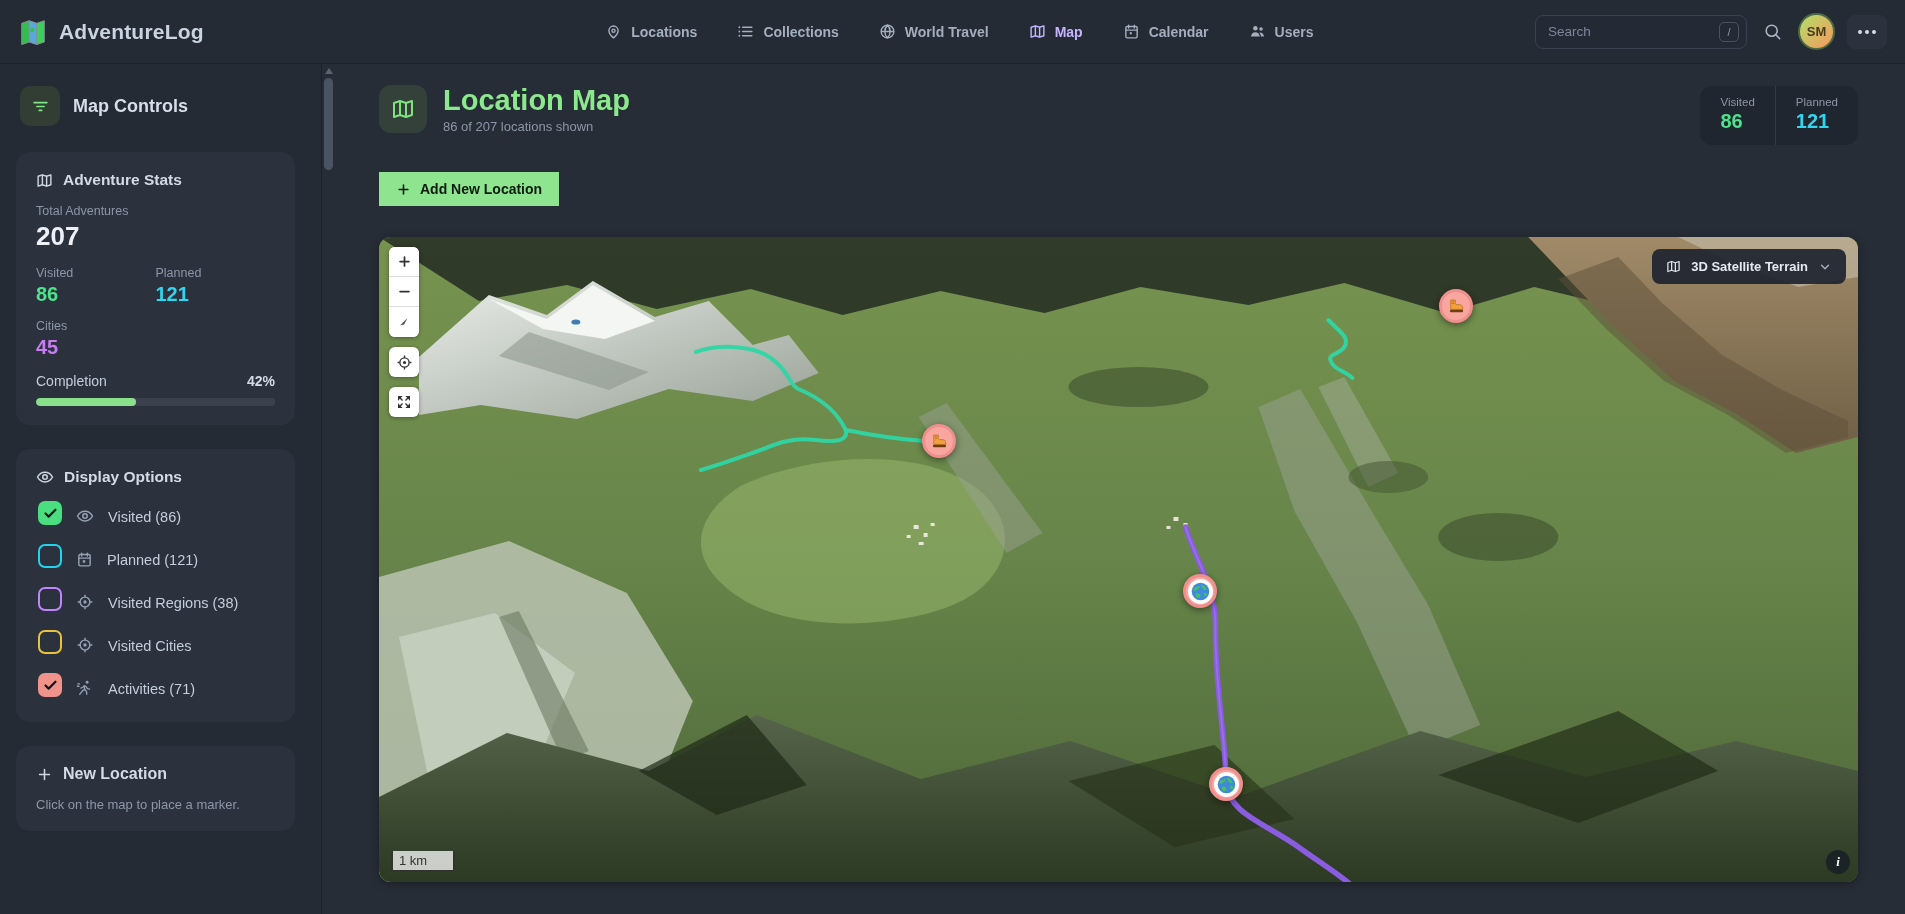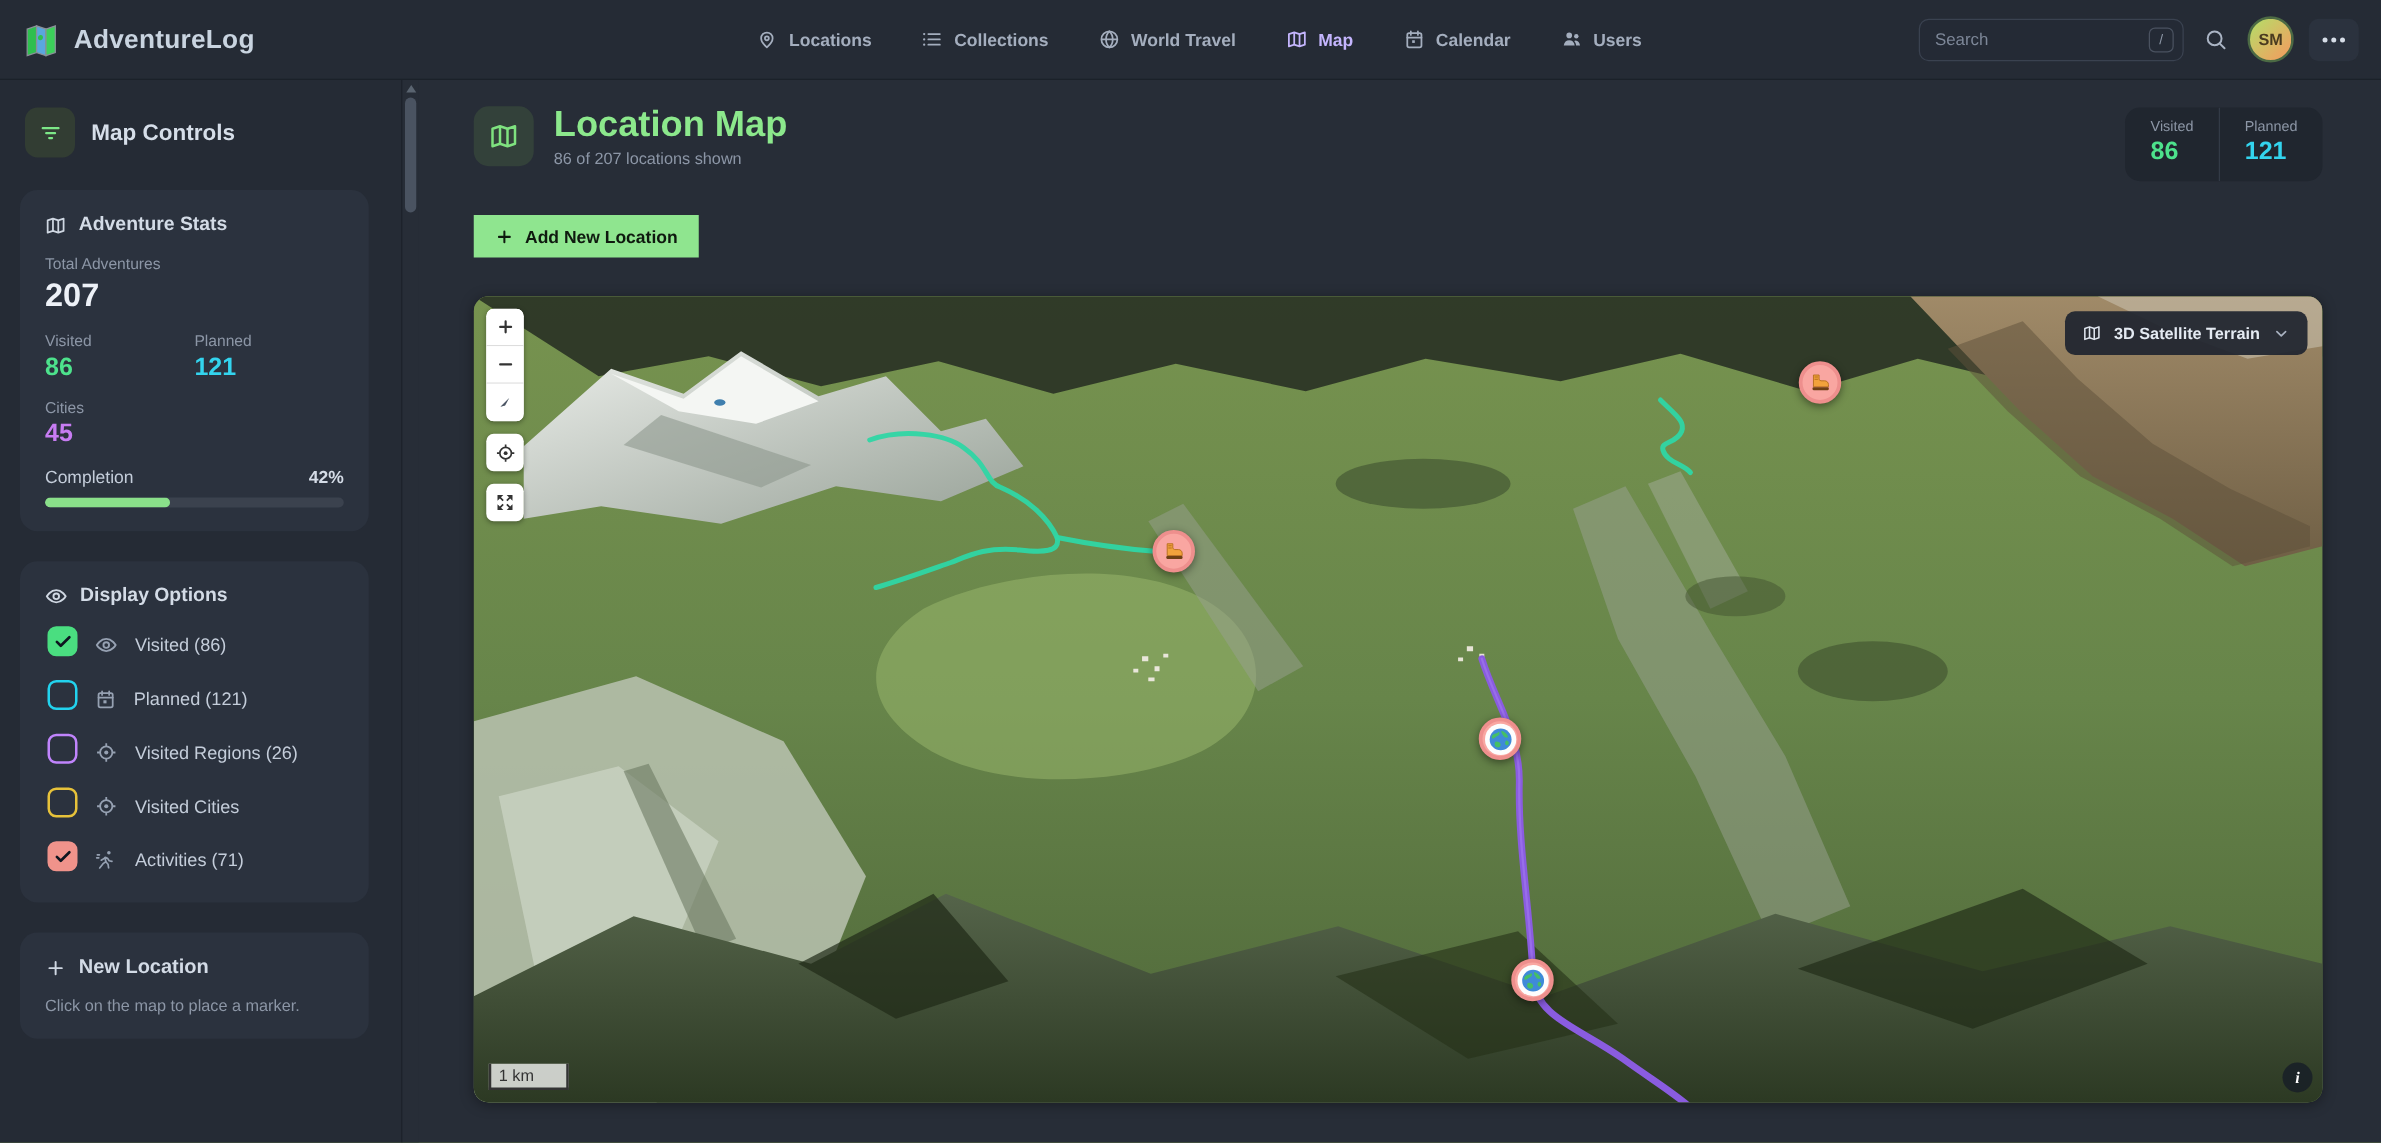--- a/index.html
+++ b/index.html
@@ -277,21 +277,21 @@
 
       <label class="opt-row">
         <span class="cbx" style="border-color: rgb(192, 132, 252);"></span>
         <span class="opt-icon">
             <svg width="18" height="18" viewBox="0 0 24 24" fill="none" stroke="currentColor" stroke-width="1.9">
               <circle cx="12" cy="12" r="6.5"></circle>
               <circle cx="12" cy="12" r="2.2" fill="currentColor" stroke="none"></circle>
               <path d="M12 2.2v3M12 18.8v3M2.2 12h3M18.8 12h3"></path>
             </svg>
           </span>
-        <span class="opt-label">Visited Regions (26)</span>
+        <span class="opt-label">Visited Regions (38)</span>
       </label>
 
       <label class="opt-row">
         <span class="cbx" style="border-color: rgb(231, 194, 58);"></span>
         <span class="opt-icon">
             <svg width="18" height="18" viewBox="0 0 24 24" fill="none" stroke="currentColor" stroke-width="1.9">
               <circle cx="12" cy="12" r="6.5"></circle>
               <circle cx="12" cy="12" r="2.2" fill="currentColor" stroke="none"></circle>
               <path d="M12 2.2v3M12 18.8v3M2.2 12h3M18.8 12h3"></path>
             </svg>

